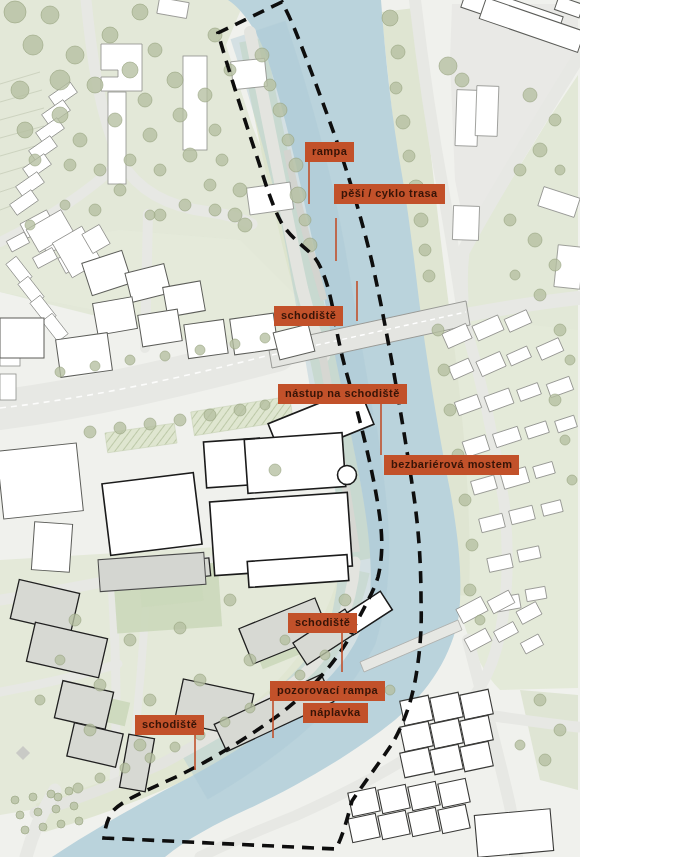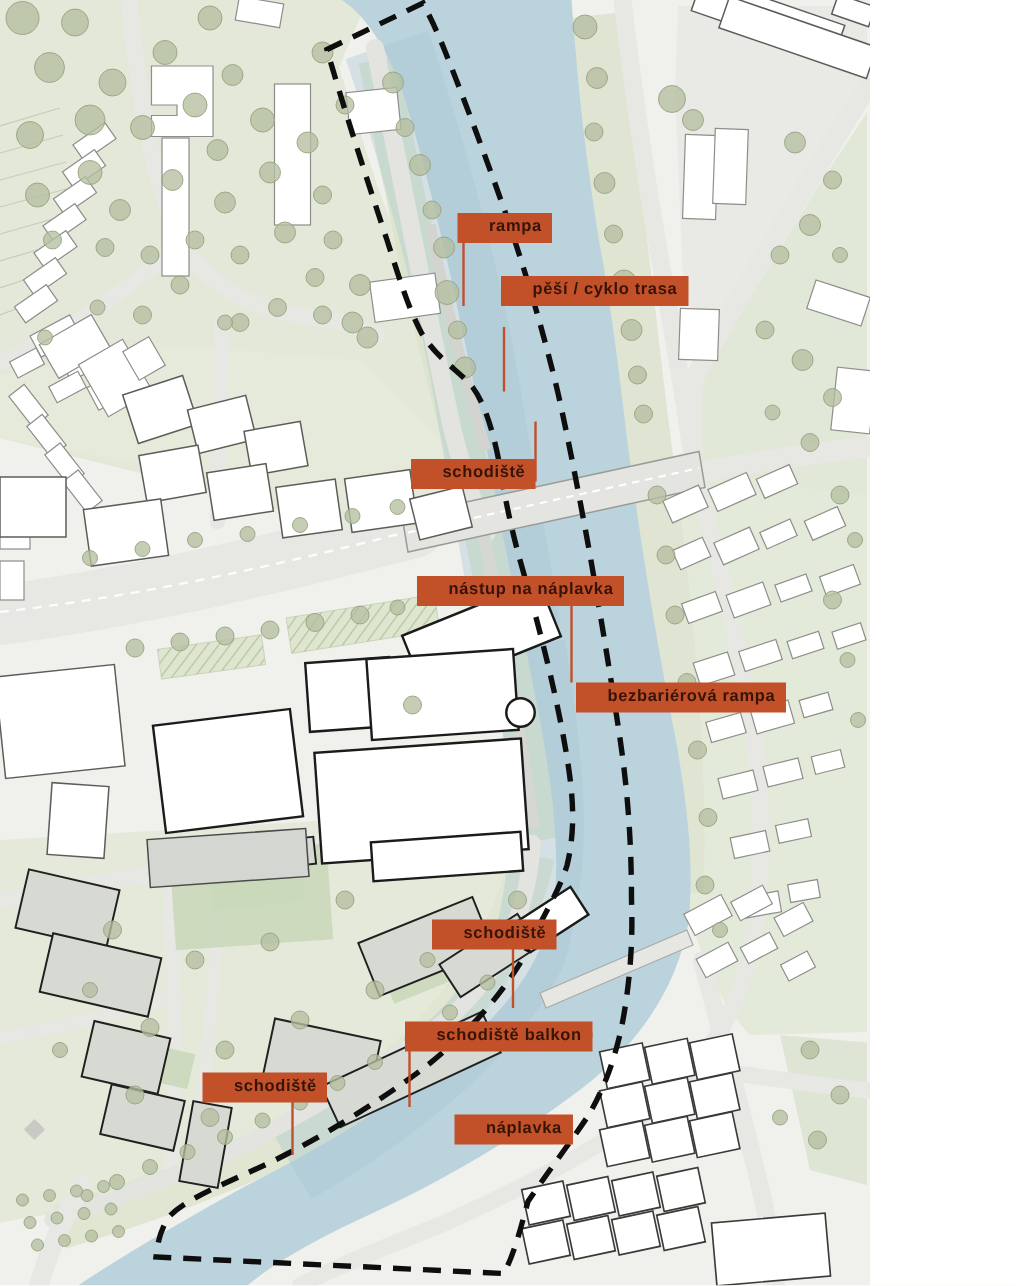--- a/index.html
+++ b/index.html
@@ -5,21 +5,21 @@
   :root{
     --label-bg:#c2512a; --label-text:#371407; --leader:#c0502b;
   }
   html,body{margin:0;padding:0;background:#fff;}
   .stage{position:relative;width:686px;height:857px;background:#fff;overflow:hidden;
          font-family:"Liberation Sans",sans-serif;}
   .map-svg{position:absolute;left:0;top:0;}
   .map-label{
     position:absolute;background:var(--label-bg);color:var(--label-text);
     font:700 11px/1 "Liberation Sans",sans-serif;letter-spacing:.04em;
-    padding:4px 7px 5px 21px;white-space:nowrap;z-index:5;
+    padding:4px 7px 5px 7px;white-space:nowrap;z-index:5;
   }
   
   .bw{fill:#ffffff;stroke:#8d8e8a;stroke-width:.8;}
   .bs{fill:#ffffff;stroke:#5c5d59;stroke-width:1;}
   .bb{fill:#ffffff;stroke:#1b1b1b;stroke-width:1.6;}
   .bg2{fill:#d7d9d3;stroke:#202020;stroke-width:1.3;}
   .bq{fill:#ffffff;stroke:#3a3a38;stroke-width:1.1;}
   .tree{fill:#b5bfa0;fill-opacity:.78;stroke:#97a27f;stroke-width:.6;}
   .road{fill:none;stroke:#e7e8e4;stroke-linecap:round;}
   .roadl{fill:none;stroke:#e3e4df;stroke-linecap:round;}
@@ -429,20 +429,20 @@
       <line x1="195" y1="733" x2="195" y2="770"></line>
     </g>
   </g>
 
   <rect x="580" y="0" width="106" height="857" fill="#ffffff"></rect>
 </svg>
 
 <div class="map-label" style="left:305px;top:142px">rampa</div>
 <div class="map-label" style="left:334px;top:184px">pěší / cyklo trasa</div>
 <div class="map-label" style="left:274px;top:306px">schodiště</div>
-<div class="map-label" style="left:278px;top:384px">nástup na náplavka</div>
-<div class="map-label" style="left:384px;top:455px">bezbariérová rampa</div>
+<div class="map-label" style="left:278px;top:384px">nástup na schodiště</div>
+<div class="map-label" style="left:384px;top:455px">bezbariérová mostem</div>
 <div class="map-label" style="left:288px;top:613px">schodiště</div>
-<div class="map-label" style="left:270px;top:681px">schodiště balkon</div>
+<div class="map-label" style="left:270px;top:681px">pozorovací rampa</div>
 <div class="map-label" style="left:135px;top:715px">schodiště</div>
-<div class="map-label" style="left:303px;top:743px">náplavka</div>
+<div class="map-label" style="left:303px;top:703px">náplavka</div>
 
 </div>
 
 </body></html>

